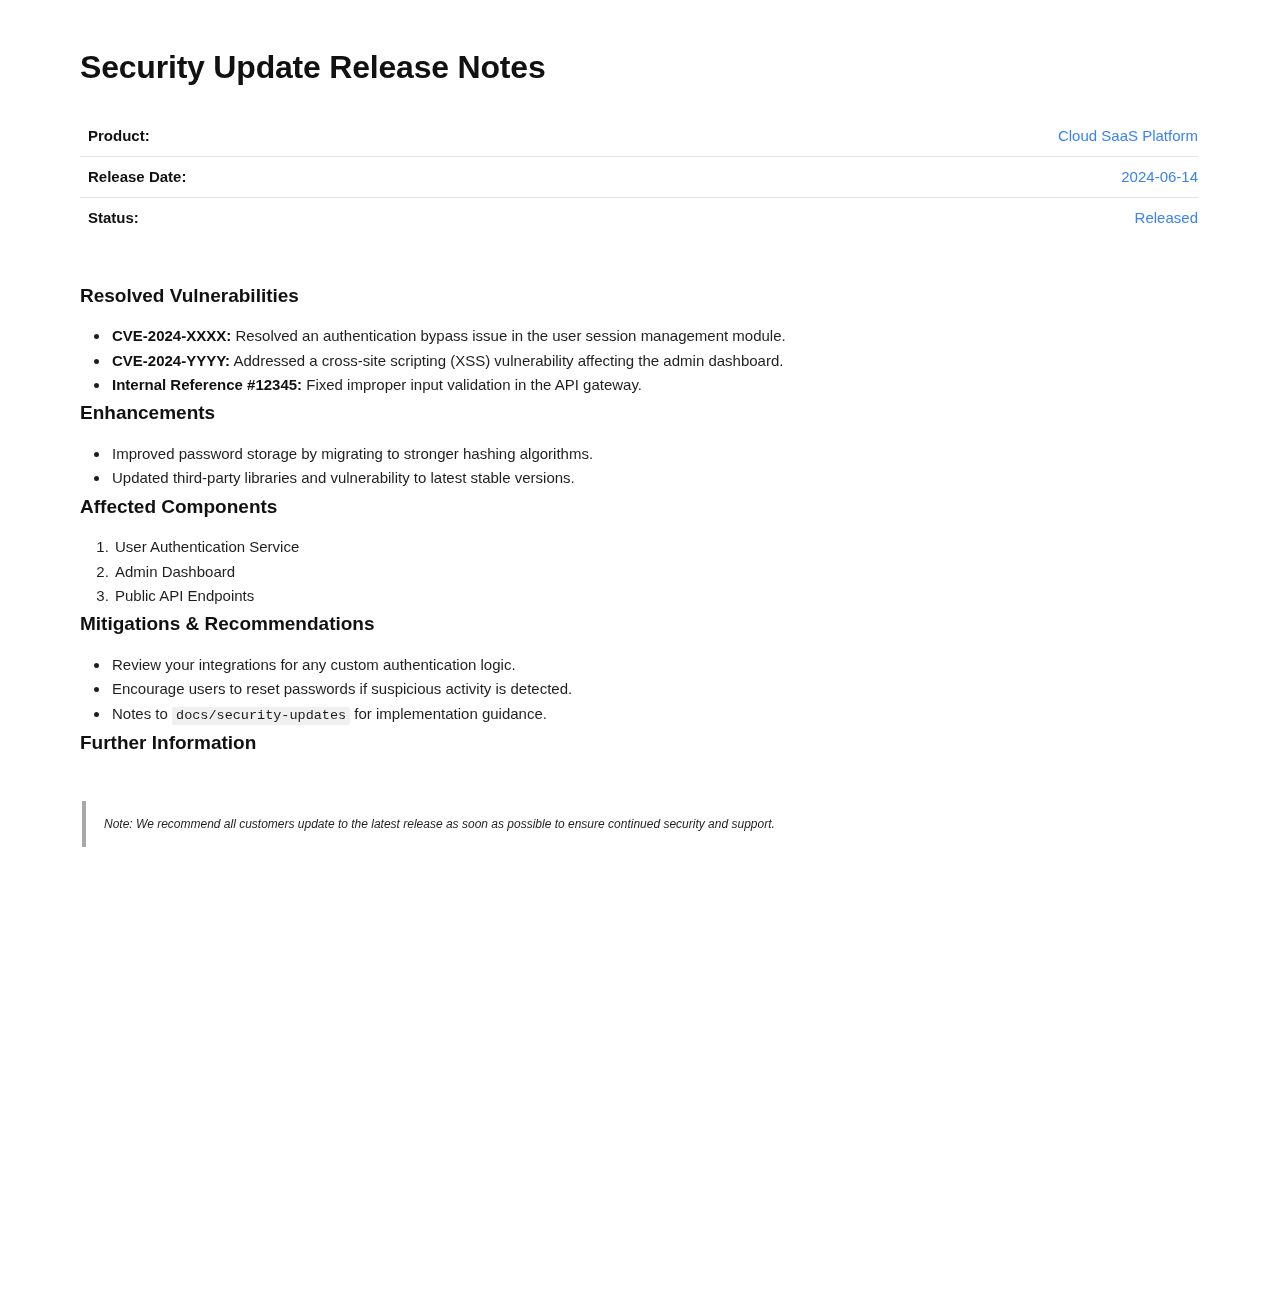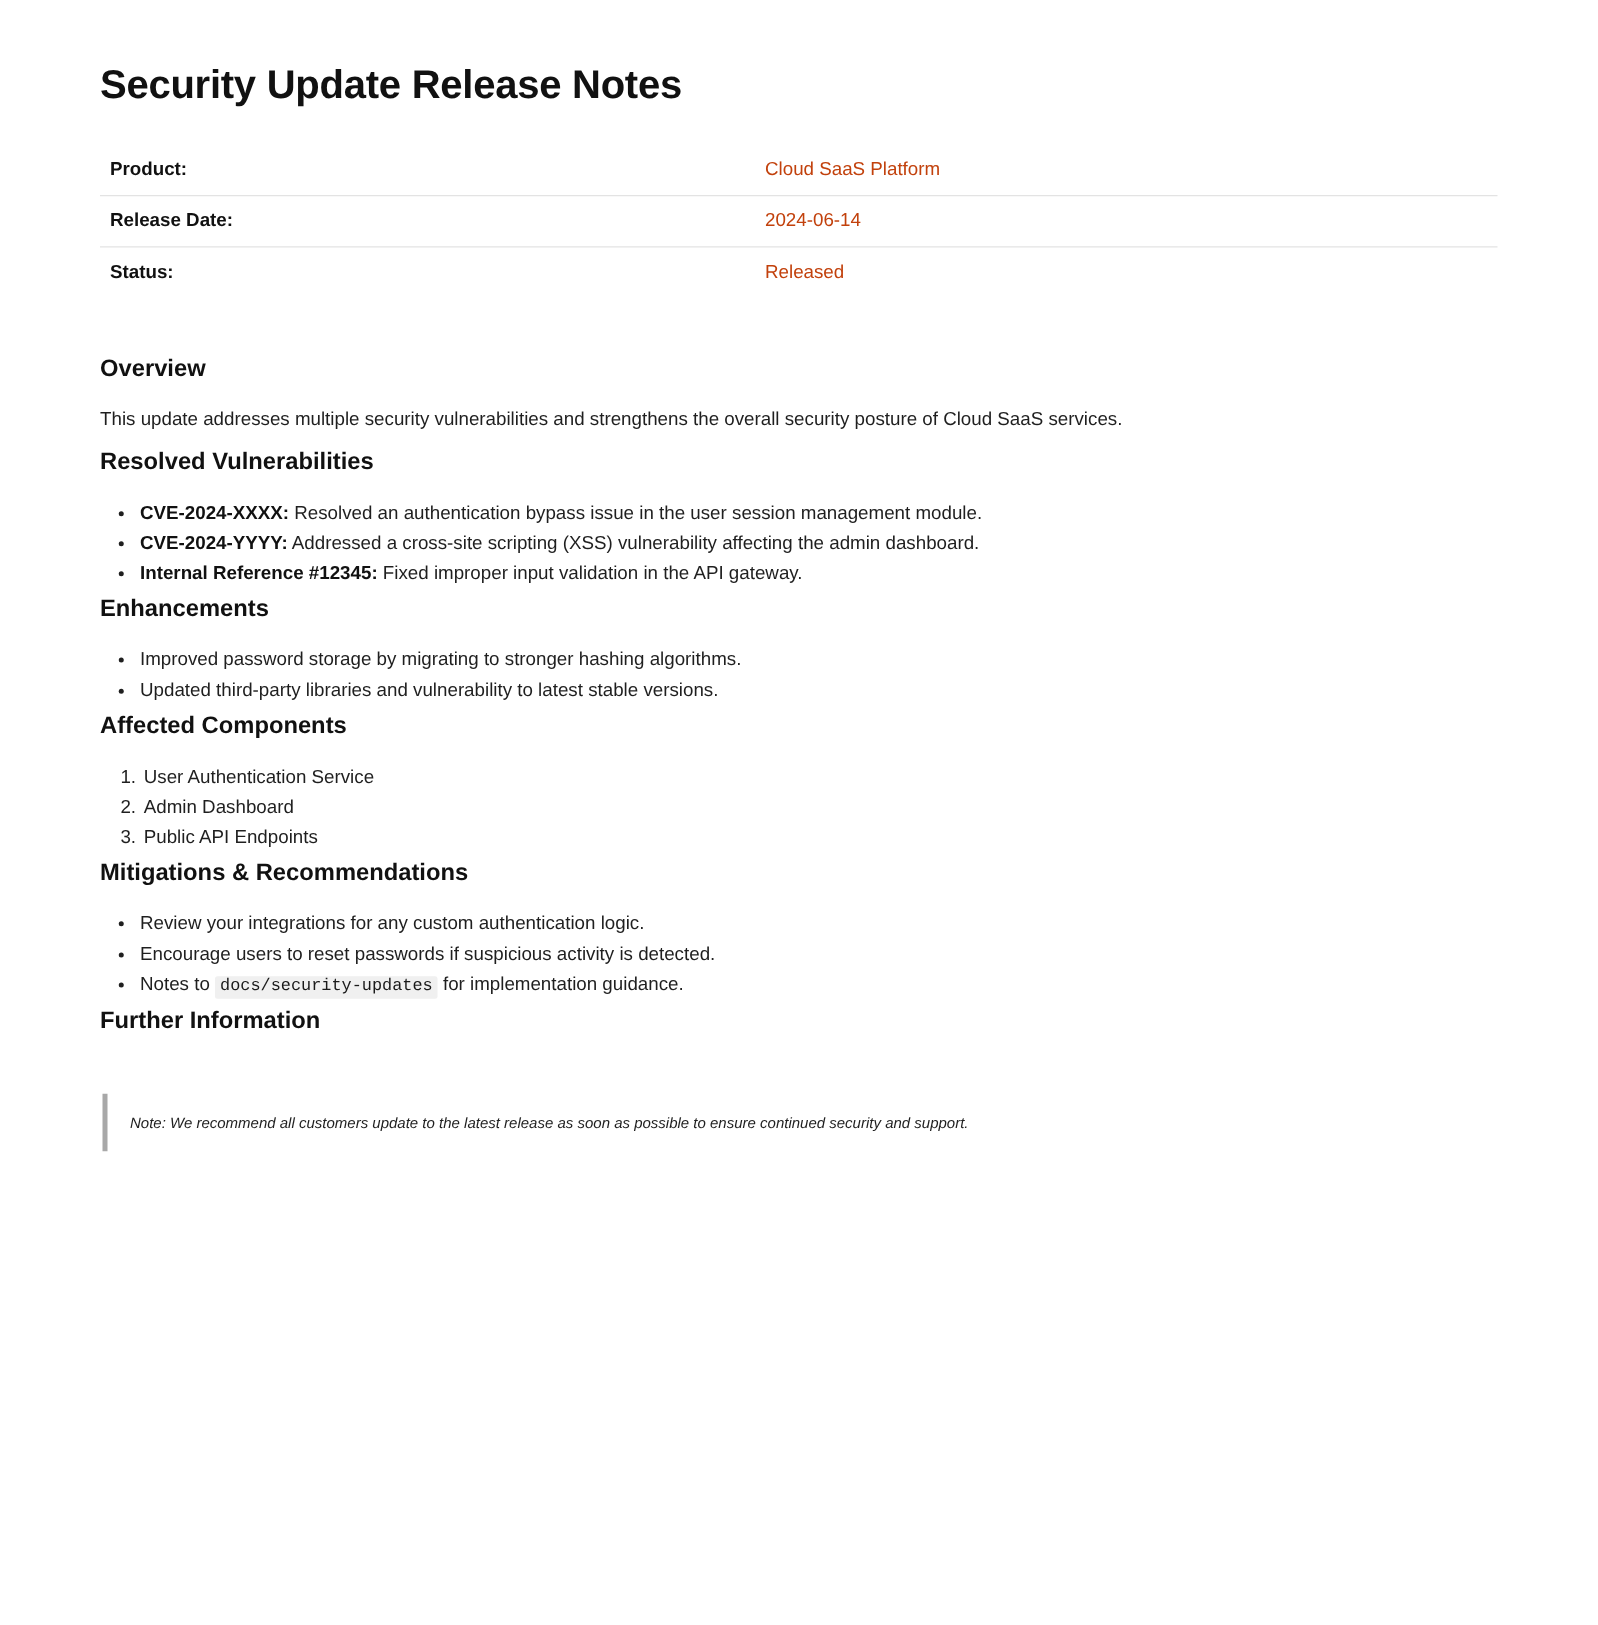--- a/index.html
+++ b/index.html
@@ -49,22 +49,23 @@
     font-size: 15px;
     line-height: 1.45;
     vertical-align: top;
   }
   .meta-table td.meta-key {
     width: 512px;
     font-weight: bold;
     color: #111111;
   }
   .meta-table td.meta-val {
-    color: #c2410c;
+    color: #3b82f6;
     padding-left: 12px;
+    text-align: right;
   }
 
   
   h2.section-heading {
     font-size: 19px;
     font-weight: bold;
     color: #111111;
     margin: 36px 0 18px 0;
     line-height: 1.25;
   }
@@ -152,24 +153,20 @@
         <td class="meta-key">Release Date:</td>
         <td class="meta-val">2024-06-14</td>
       </tr>
       <tr>
         <td class="meta-key">Status:</td>
         <td class="meta-val">Released</td>
       </tr>
     </tbody>
   </table>
 
-  <section>
-    <h2 class="section-heading">Overview</h2>
-    <p class="body-text">This update addresses multiple security vulnerabilities and strengthens the overall security posture of Cloud SaaS services.</p>
-  </section>
 
   <section>
     <h2 class="section-heading">Resolved Vulnerabilities</h2>
     <ul class="doc-list">
       <li><span class="lead">CVE-2024-XXXX:</span><span> Resolved an authentication bypass issue in the user session management module.</span></li>
       <li><span class="lead">CVE-2024-YYYY:</span><span> Addressed a cross-site scripting (XSS) vulnerability affecting the admin dashboard.</span></li>
       <li><span class="lead">Internal Reference #12345:</span><span> Fixed improper input validation in the API gateway.</span></li>
     </ul>
   </section>
 

